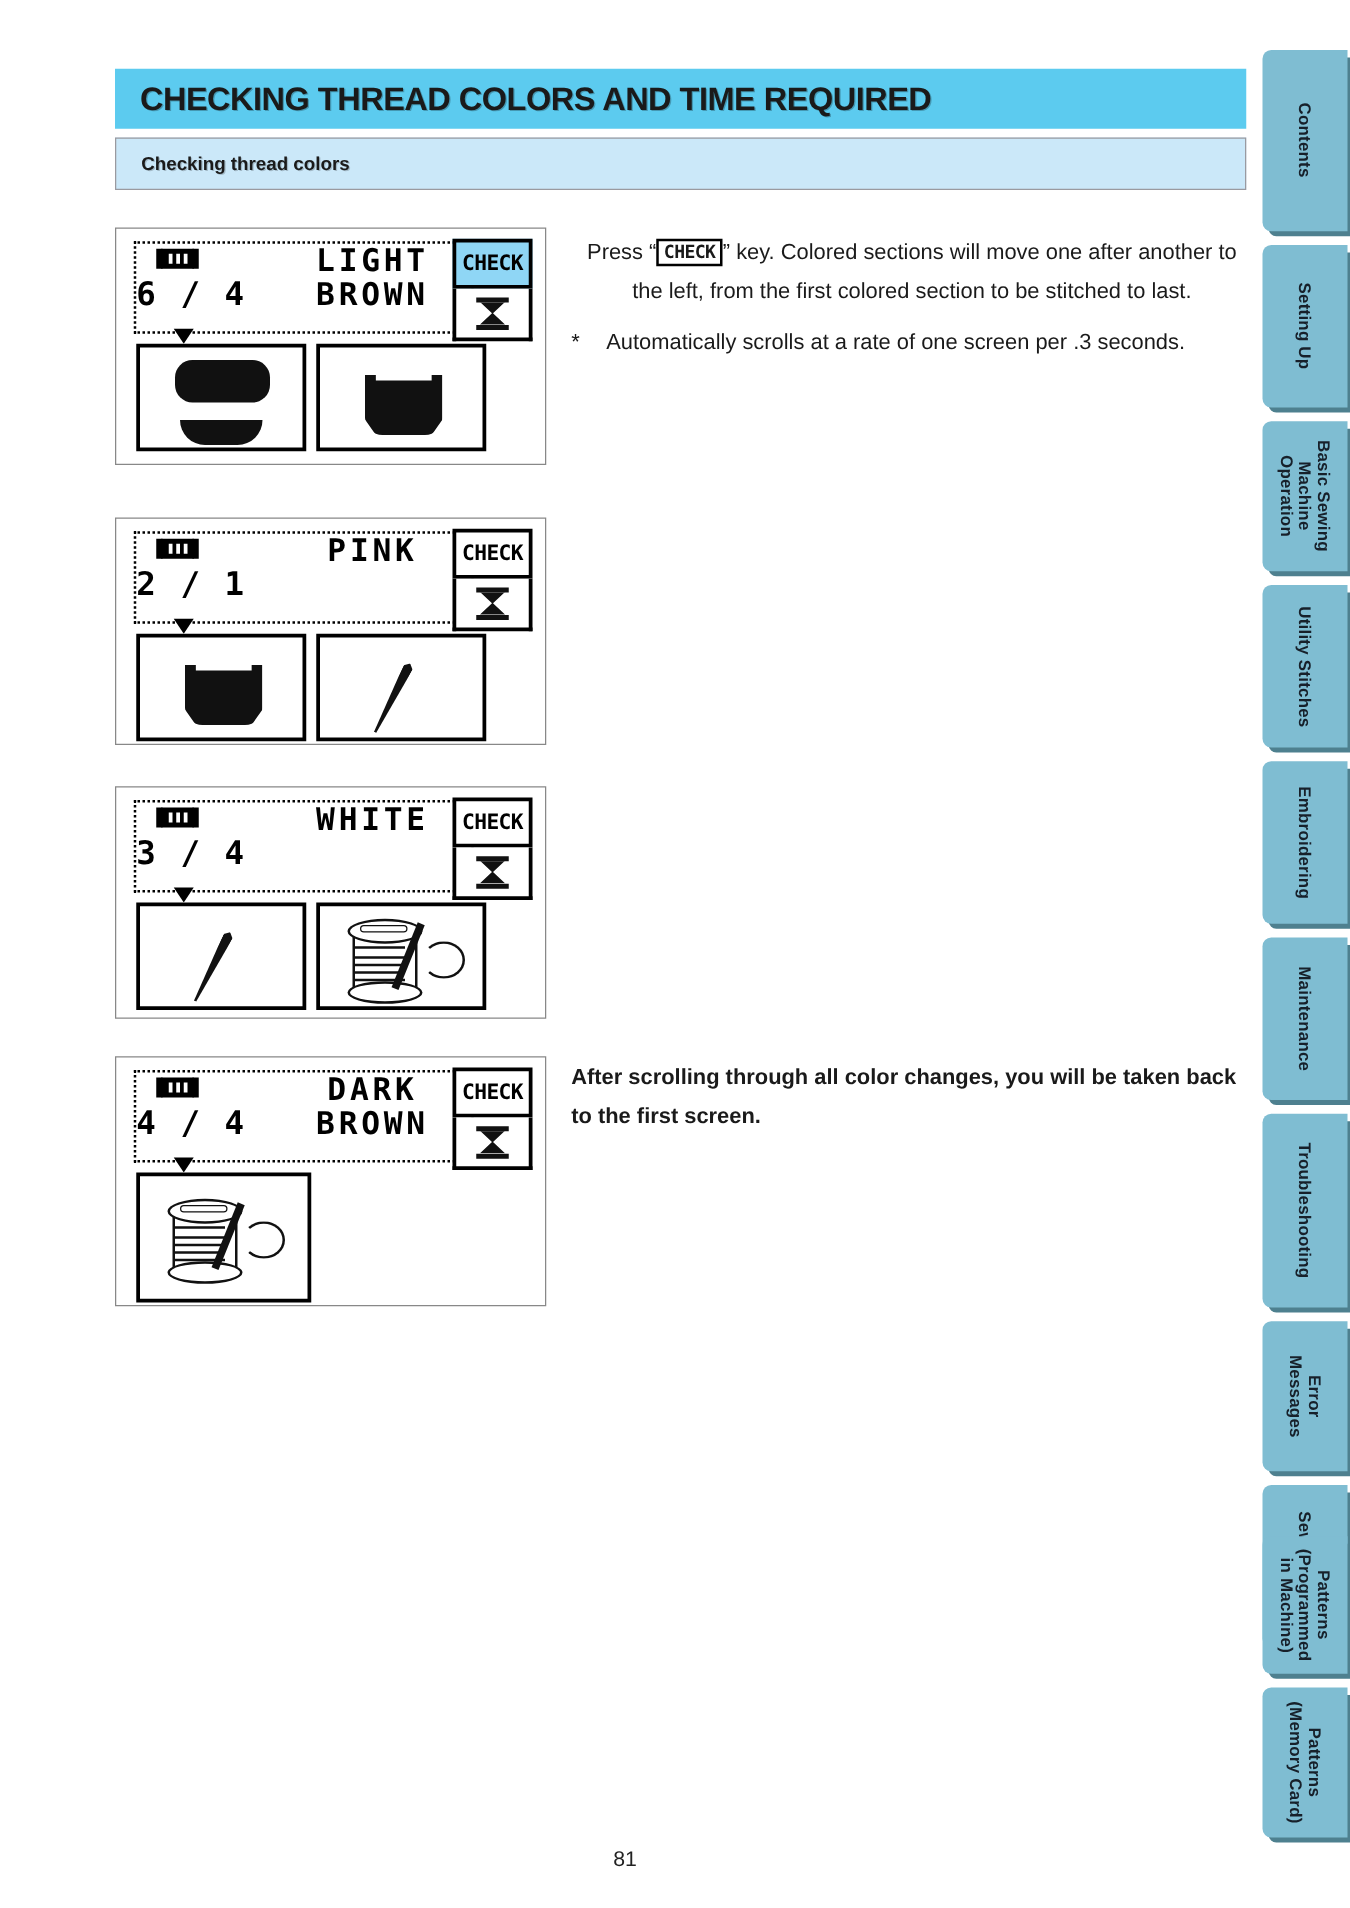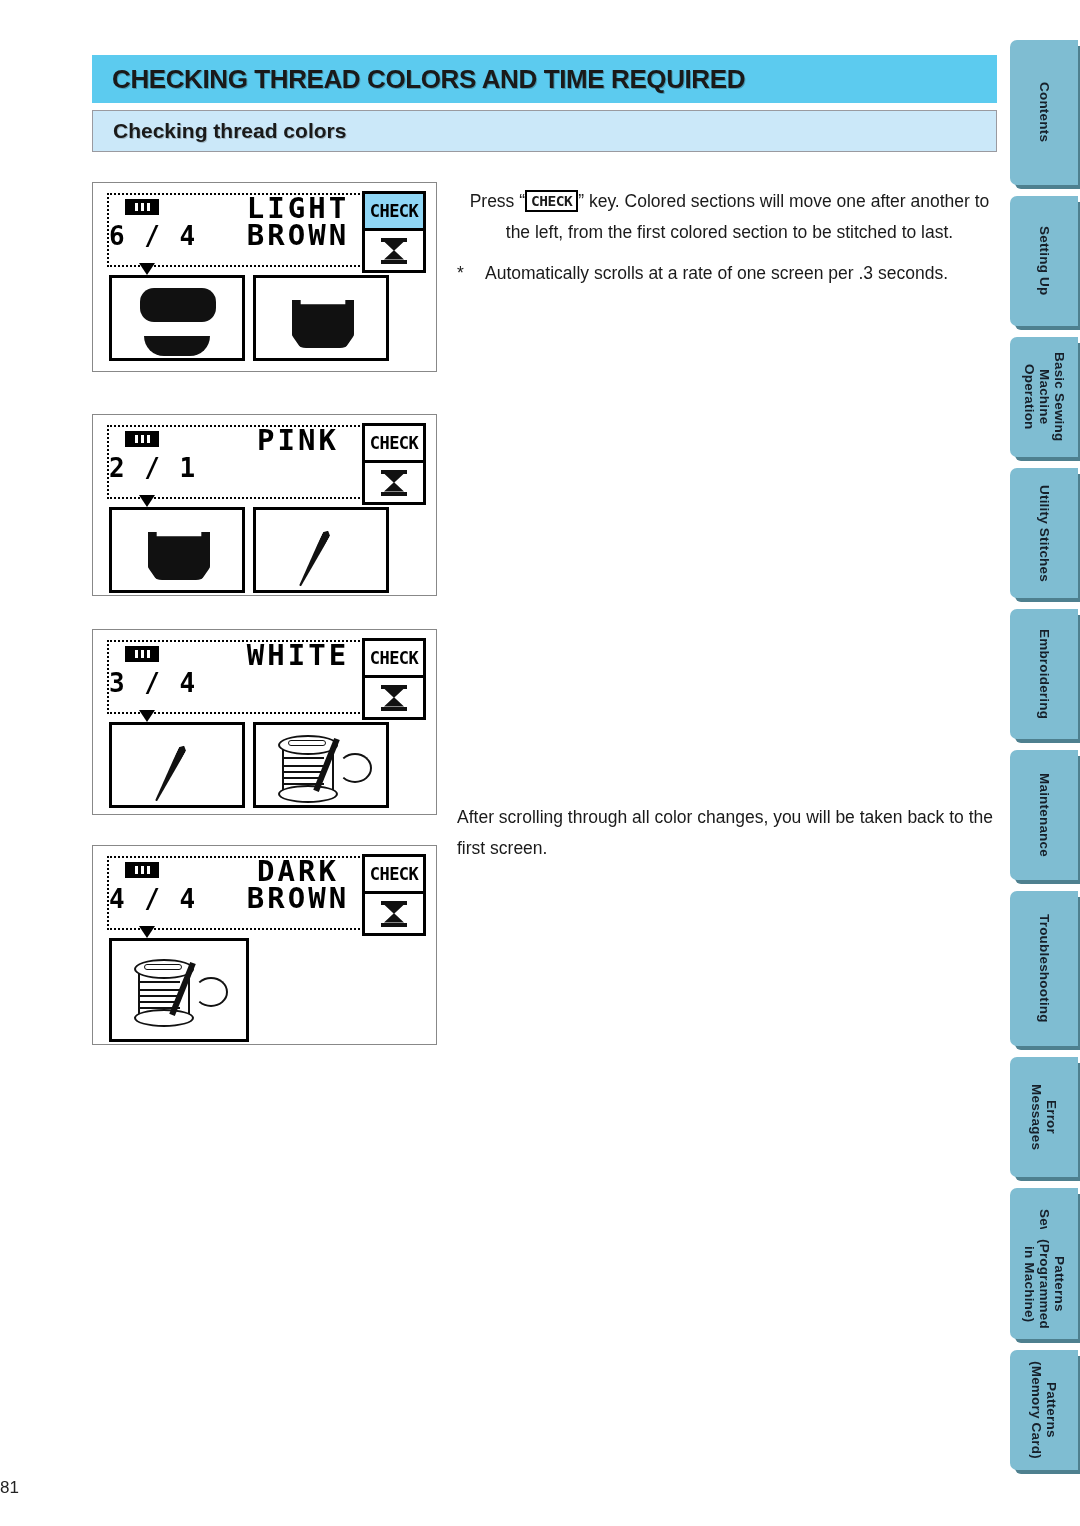--- a/index.html
+++ b/index.html
@@ -15,21 +15,21 @@
   }
   .page-title-bar .txt{
     font-size:26px;font-weight:bold;letter-spacing:-0.4px;
     padding-left:20px;color:#1a1a1a;text-shadow:1px 1px 0 rgba(0,0,0,.25);
   }
   .section-bar{
     position:absolute;left:92px;top:110px;width:903px;height:40px;
     background:#cbe8f9;border:1px solid #9a9aa0;display:flex;align-items:center;
   }
   .section-bar .txt{
-    font-size:21px;font-weight:bold;padding-left:20px;color:#1a1a1a;
+    font-size:15px;font-weight:bold;padding-left:20px;color:#1a1a1a;
     text-shadow:1px 1px 0 rgba(0,0,0,.2);
   }
 
   
   .lcd{
     position:absolute;border:1px solid #888;background:#fff;
     box-sizing:border-box;
   }
   .lcd-inner{position:absolute;left:0;top:0;right:0;bottom:0;}
   .hdr-dash{
@@ -46,21 +46,21 @@
     position:absolute;top:4px;width:3px;height:8px;background:#fff;
   }
   .spool-mini .s1{left:10px;} .spool-mini .s2{left:16px;} .spool-mini .s3{left:22px;}
 
   .frac{
     position:absolute;left:16px;top:38px;font-size:26px;font-weight:bold;
     letter-spacing:2px;font-family:"DejaVu Sans Mono","Liberation Mono",monospace;
   }
   .colorname{
     position:absolute;left:120px;top:12px;width:170px;text-align:center;
-    font-size:29px;font-weight:bold;line-height:27px;letter-spacing:3px;
+    font-size:25px;font-weight:bold;line-height:27px;letter-spacing:3px;
     font-family:"DejaVu Sans Mono","Liberation Mono",monospace;
   }
   .arrow{
     position:absolute;left:46px;top:80px;width:0;height:0;
     border-left:8px solid transparent;border-right:8px solid transparent;
     border-top:12px solid #000;
   }
   .thumb{
     position:absolute;border:3px solid #000;background:#fff;box-sizing:border-box;
     width:136px;height:86px;top:92px;
@@ -146,42 +146,42 @@
   }
 
   
   .para{
     position:absolute;font-size:17.5px;line-height:31px;color:#1a1a1a;
   }
   .p1{left:457px;top:186px;width:545px;text-align:center;}
   .p2{left:457px;top:258px;width:545px;}
   .p2 .star{position:absolute;left:0;top:0;}
   .p2 .body2{display:block;margin-left:28px;}
-  .p3{left:457px;top:802px;width:545px;}
+  .p3{left:457px;top:846px;width:545px;font-weight:bold;}
   .inline-check{
     display:inline-block;border:2px solid #000;padding:0px 4px;
     font-family:"DejaVu Sans Mono","Liberation Mono",monospace;
     font-size:14.5px;font-weight:bold;line-height:18px;vertical-align:1px;
     letter-spacing:-0.5px;
   }
 
   
   .tab{
     position:absolute;right:2px;width:68px;
     background:#7fbdd2;border-radius:7px 0 0 7px;
     box-shadow:4px 5px 0 -1px #4e808f;
     display:flex;align-items:center;justify-content:center;
   }
   .tab .lbl{
     writing-mode:vertical-rl;text-orientation:mixed;
     font-size:13.5px;font-weight:bold;color:#17202a;text-align:center;
     line-height:15px;letter-spacing:0.2px;
   }
   .pagenum{
-    position:absolute;left:0;top:1478px;width:1000px;
+    position:absolute;left:0;top:1478px;width:1000px;text-align:center;
     font-size:17px;color:#222;
   }
 </style>
 </head>
 <body>
 
 <div class="page-title-bar">
   <span class="txt">CHECKING THREAD COLORS AND TIME REQUIRED</span>
 </div>
 <div class="section-bar">

